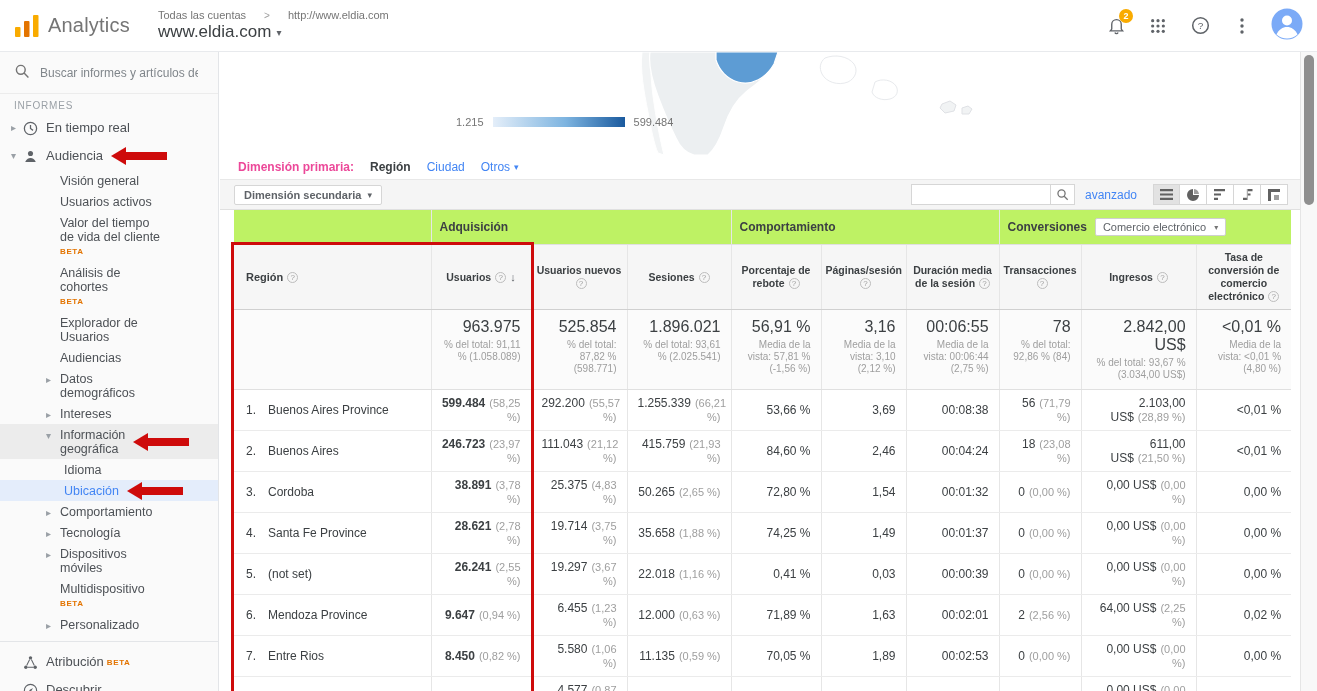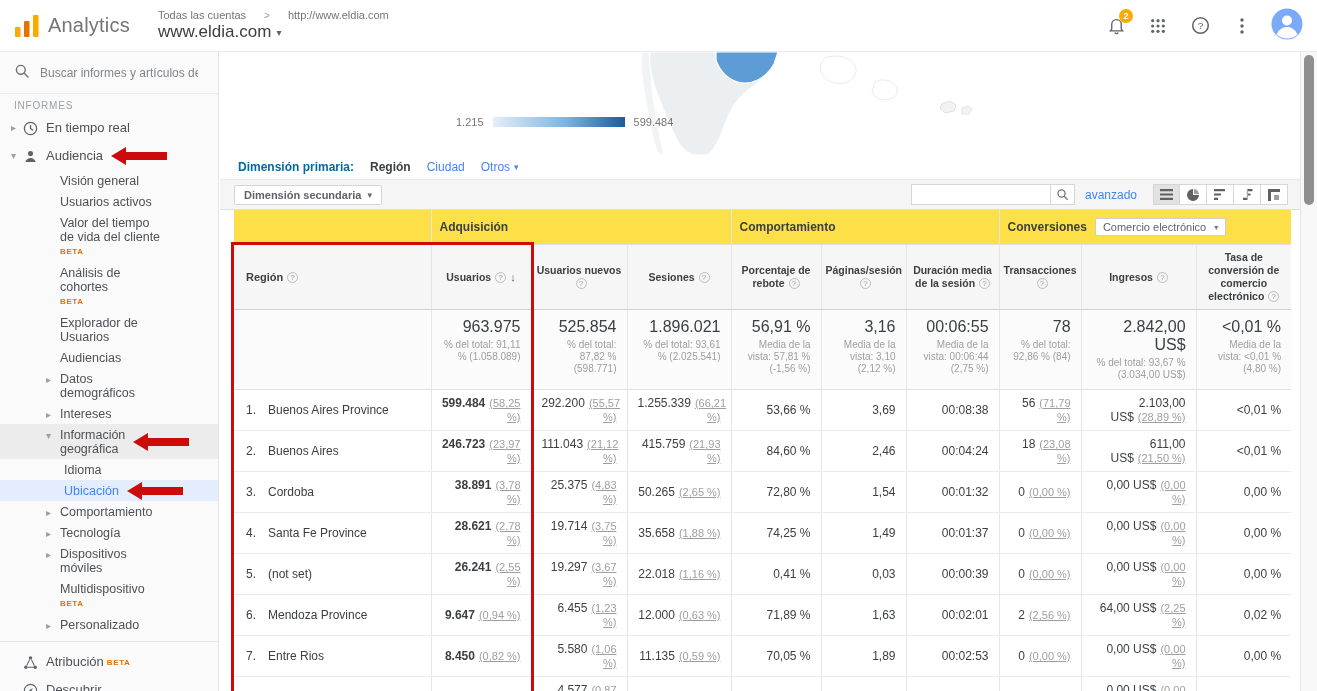--- a/index.html
+++ b/index.html
@@ -43,57 +43,57 @@
   .sb-item.hovered{background:#ececec;}
   .sb-divider{border-top:1px solid #e3e5e8;margin:6px 0;height:1px;}
 
   
   .main{position:absolute;top:52px;left:220px;width:1080px;height:639px;background:#fff;}
   .map-area{position:relative;height:103px;overflow:hidden;}
   .geo-map{position:absolute;left:400px;top:0;}
   .legend{position:absolute;left:236px;top:64px;display:flex;align-items:center;gap:9px;font-size:11px;color:#757575;}
   .grad{width:132px;height:10px;background:linear-gradient(to right,#e4eef9,#7db4e0 55%,#1a5a9e);display:inline-block;}
   .dim-row{height:24px;display:flex;align-items:center;gap:16px;padding-left:18px;font-size:12px;}
-  .dim-label{color:#0369a1;font-weight:bold;text-align:right;}
+  .dim-label{color:#ec4899;font-weight:bold;text-align:right;}
   .dim-sel{color:#3c4043;font-weight:bold;cursor:default;}
   .dim-link{color:#4285f4;cursor:pointer;display:inline-flex;align-items:center;gap:4px;}
   .dd2{font-size:9px;}
   .toolbar{height:31px;background:#f5f5f5;border-top:1px solid #e8e8e8;border-bottom:1px solid #e0e0e0;display:flex;align-items:center;padding:0 12px 0 14px;}
   .sec-dim{background:#fff;border:1px solid #d6d6d6;border-radius:2px;font-size:11px;color:#5f6368;padding:3px 9px;display:flex;align-items:center;gap:6px;font-weight:bold;}
   .tb-right{margin-left:auto;display:flex;align-items:center;}
   .tb-search{width:140px;height:21px;border:1px solid #d6d6d6;background:#fff;padding:0 6px;font-size:12px;}
   .tb-searchbtn{width:24px;height:21px;border:1px solid #d6d6d6;border-left:none;background:#fff;display:flex;align-items:center;justify-content:center;}
   .adv{color:#4285f4;font-size:12px;margin:0 10px;cursor:pointer;}
   .views{display:flex;margin-left:6px;}
   .vbtn{width:27px;height:21px;border:1px solid #d6d6d6;border-left:none;background:#fff;display:flex;align-items:center;justify-content:center;}
   .vbtn:first-child{border-left:1px solid #d6d6d6;}
   .vbtn.active{background:#e2e2e2;}
 
   
   .data-table{border-collapse:collapse;table-layout:fixed;margin-left:14px;font-size:12px;color:#333;width:1057px;}
   .data-table th,.data-table td{border-left:1px solid #e6e6e6;overflow:hidden;}
   .data-table tr>*:first-child{border-left:none;}
-  .group-row td,.group-row th{background:#fde047;border-bottom:1px solid #e0e0e0;text-align:left;padding:8px 8px;font-size:12px;color:#3c4043;}
+  .group-row td,.group-row th{background:#bef264;border-bottom:1px solid #e0e0e0;text-align:left;padding:8px 8px;font-size:12px;color:#3c4043;}
   .g-label{font-weight:bold;margin-right:8px;}
   .mini-select{display:inline-flex;align-items:center;gap:8px;background:#fff;border:1px solid #cfcfcf;border-radius:2px;font-size:11px;font-weight:normal;color:#5f6368;padding:2px 7px;cursor:pointer;}
   .sel-caret{font-size:8px;color:#757575;}
   .head-row th{background:#f6f6f6;border-bottom:1px solid #d0d0d0;font-size:10.5px;line-height:13px;padding:6px 4px;vertical-align:middle;text-align:center;font-weight:bold;color:#3c4043;}
   .head-row th.region-h{text-align:left;padding-left:12px;font-size:11px;}
   .q{display:inline-block;width:11px;height:11px;line-height:10px;border:1px solid #bdbdbd;border-radius:50%;color:#9e9e9e;font-size:8px;text-align:center;margin-left:4px;vertical-align:1px;font-weight:normal;cursor:pointer;}
   .sort-arrow{font-size:11px;color:#5f6368;margin-left:4px;cursor:pointer;}
   .totals-row td{background:#fbfbfb;padding:8px 10px 8px;text-align:right;border-bottom:1px solid #e0e0e0;vertical-align:top;}
   .t-val{font-size:16px;color:#3c4043;}
   .t-sub{font-size:10px;color:#9e9e9e;margin-top:3px;line-height:12px;}
   .body-row td{padding:6px 10px;border-bottom:1px solid #ebebeb;text-align:right;}
   .body-row td.region-cell{text-align:left;padding-left:12px;}
   .rank{display:inline-block;min-width:22px;color:#3c4043;}
   .rname{color:#3c4043;cursor:pointer;}
   .cell-val{color:#3c4043;}
   .col-sorted .cell-val{font-weight:bold;}
-  .cell-sub{color:#9e9e9e;font-size:11px;margin-left:4px;text-decoration:underline;}
+  .cell-sub{color:#9e9e9e;font-size:11px;margin-left:4px;}
 
   
   .scrollbar{position:absolute;top:52px;right:0;width:17px;height:639px;background:#f8f8f8;border-left:1px solid #e5e5e5;z-index:15;}
   .scroll-thumb{position:absolute;top:3px;left:3px;width:10px;height:150px;background:#8f8f8f;border-radius:5px;}
 
   
   .annot-layer{position:absolute;top:0;left:0;width:100%;height:100%;pointer-events:none;z-index:60;}
   .annot-arrow{position:absolute;width:56px;height:18px;}
   .annot-arrow::before{content:"";position:absolute;left:0;top:0;border-top:9px solid transparent;border-bottom:9px solid transparent;border-right:15px solid #ce0b0b;}
   .annot-arrow::after{content:"";position:absolute;left:14px;top:5px;width:42px;height:8px;background:#ce0b0b;}

